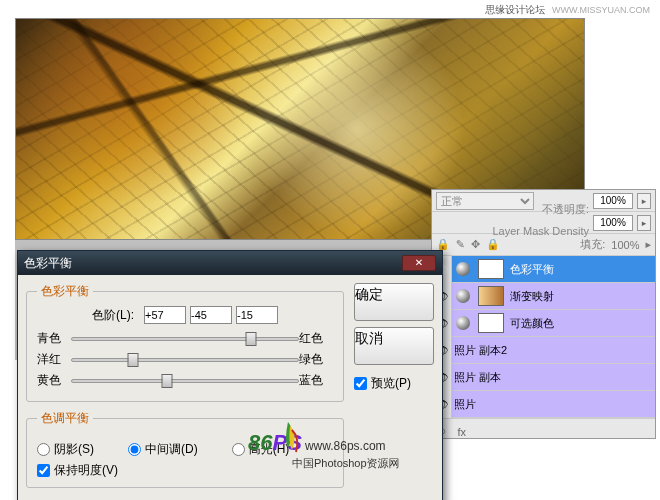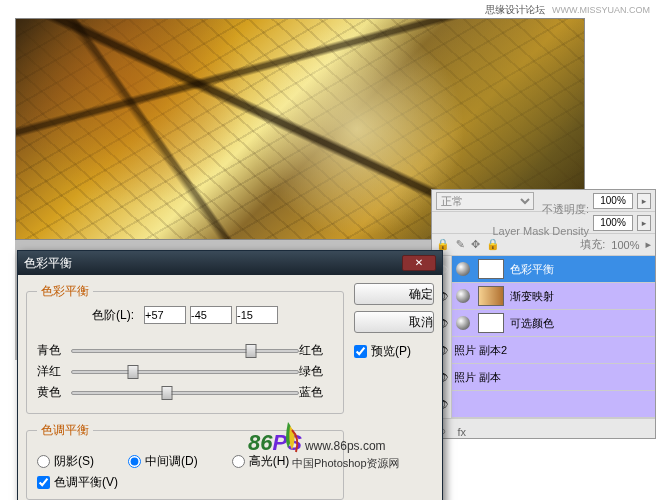--- a/index.html
+++ b/index.html
@@ -37,26 +37,26 @@
 .layer-item .name { flex: 1; font-size: 11px; padding-left: 2px; }
 .layer-tools { display: flex; align-items: flex-end; height: 20px; padding: 0 4px; gap: 12px; color: #666; background: #e8e8e8; border-top: 1px solid #ccc; }
 
 .dialog { position: absolute; top: 250px; left: 17px; width: 426px; border: 1px solid #1a2a3a; background: #eceae4; box-shadow: 3px 3px 8px rgba(0,0,0,0.5); }
 .titlebar { height: 24px; background: linear-gradient(#3a4a58, #1a242e); display: flex; align-items: center; padding: 0 6px; color: #fff; }
 .titlebar .ttl { flex: 1; font-size: 12px; }
 .titlebar .close { width: 34px; height: 16px; background: #8a3030; border: 1px solid #5a2020; border-radius: 2px; color: #fff; text-align: center; font-size: 10px; line-height: 13px; }
 .dlg-body { display: flex; padding: 8px; gap: 10px; }
 .dlg-main { flex: 1; }
 .dlg-side { width: 80px; display: flex; flex-direction: column; gap: 6px; }
-.btn { height: 22px; border: 1px solid #888; background: linear-gradient(#fdfdfd, #e0e0e0); border-radius: 3px; text-align: right; line-height: 20px; font-size: 12px; cursor: pointer; }
+.btn { height: 38px; border: 1px solid #888; background: linear-gradient(#fdfdfd, #e0e0e0); border-radius: 3px; text-align: left; line-height: 20px; font-size: 14px; cursor: pointer; }
 .chk { display: flex; align-items: center; gap: 4px; margin-top: 4px; font-size: 12px; }
 .chk input { width: 13px; height: 13px; }
 fieldset { border: 1px solid #bbb; border-radius: 3px; padding: 6px 10px 8px; margin-bottom: 8px; }
 legend { color: #c05a00; padding: 0 4px; font-size: 12px; }
-.levels-row { display: flex; align-items: center; gap: 4px; justify-content: center; margin-bottom: 18px; }
+.levels-row { display: flex; align-items: center; gap: 4px; justify-content: center; margin-bottom: 6px; }
 .levels-row .lab { font-size: 12px; margin-right: 6px; }
 .levels-row input { width: 42px; height: 18px; border: 1px solid #888; font-size: 11px; }
 .slider-row { display: flex; align-items: center; margin: 4px 0; font-family: Liberation Mono, monospace; }
 .slider-row .left-lbl { width: 34px; font-size: 12px; }
 .slider-row .right-lbl { width: 34px; font-size: 12px; text-align: left; }
 .track { flex: 1; height: 4px; background: #d0d0d0; border: 1px solid #999; position: relative; border-radius: 2px; }
 .handle { position: absolute; top: -6px; width: 11px; height: 14px; background: linear-gradient(#f0f0f0,#c0c0c0); border: 1px solid #666; transform: translateX(-50%); }
 .radio-row { display: flex; align-items: center; gap: 34px; font-size: 12px; margin-top: 8px; }
 .radio-row label { display: flex; align-items: center; gap: 4px; }
 .watermark-logo { position: absolute; bottom: 22px; left: 248px; width: 180px; height: 48px; pointer-events: none; }
@@ -126,20 +126,21 @@
       <div class="layer-item">
         <span class="eye">👁</span>
         <span class="name">照片 副本2</span>
       </div>
       <div class="layer-item">
         <span class="eye">👁</span>
         <span class="name">照片 副本</span>
       </div>
       <div class="layer-item">
         <span class="eye">👁</span>
+        <span class="name">照片</span>
       </div>
     </div>
   <div class="layer-tools">
     <span>⬭</span>
     <span>fx</span>
   </div>
 </div>
 
 <div class="dialog">
   <div class="titlebar">
@@ -191,21 +192,21 @@
               <input type="radio" name="tone" checked="" style=""> 
               <span>中间调(D)</span>
             </label>
           <label>
               <input type="radio" name="tone" style=""> 
               <span>高光(H)</span>
             </label>
         </div>
         <label class="chk">
             <input type="checkbox" checked="" style=""> 
-            <span>色调平衡(V)</span>
+            <span>保持明度(V)</span>
           </label>
       </fieldset>
     </div>
     <div class="dlg-side">
       <div class="btn">确定</div>
       <div class="btn">取消</div>
       <label class="chk">
           <input type="checkbox" checked="" style=""> 
           <span>预览(P)</span>
         </label>

